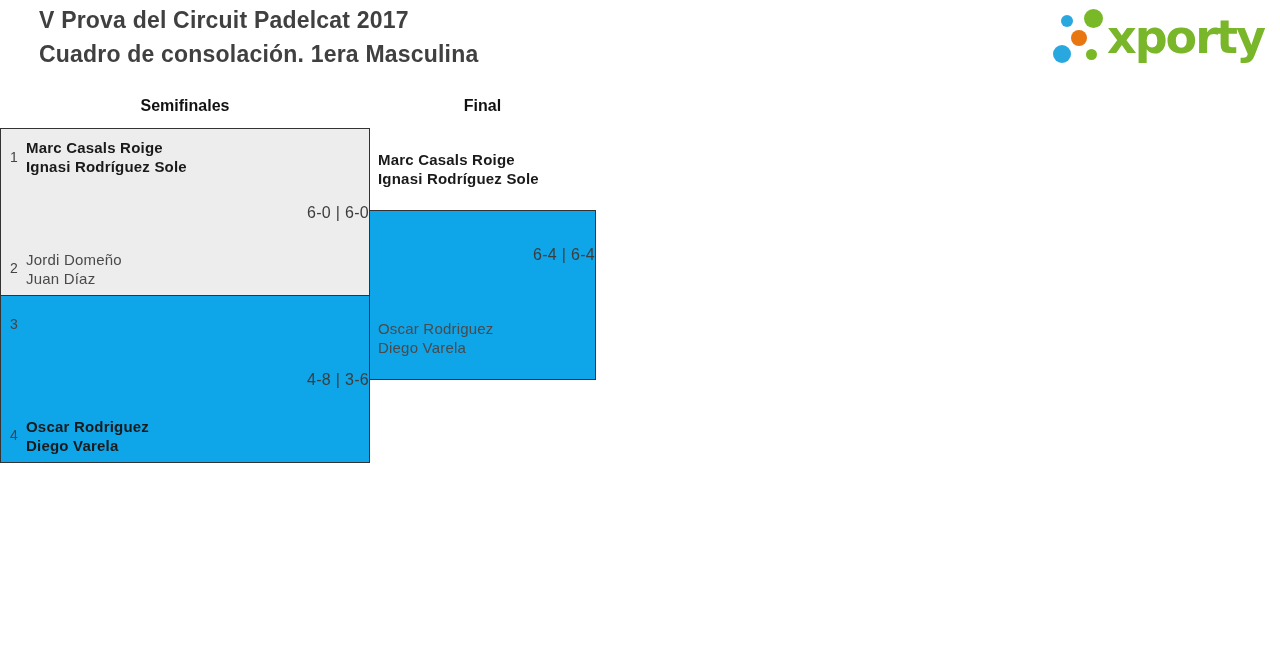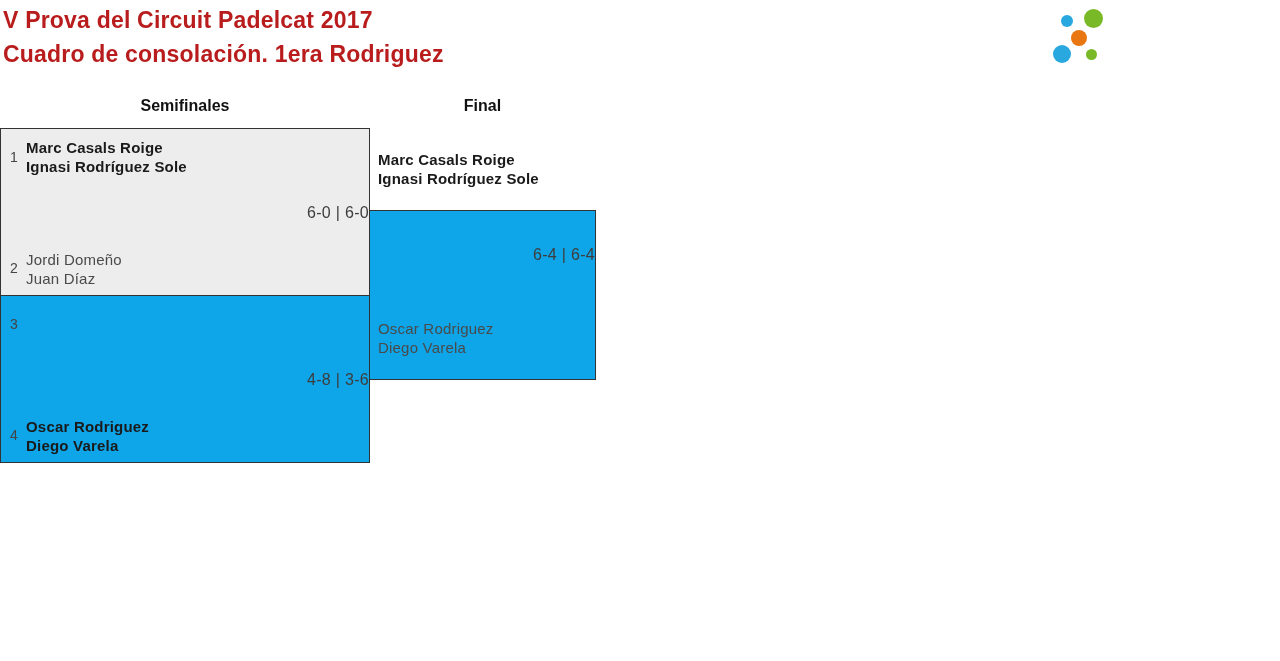--- a/index.html
+++ b/index.html
@@ -10,21 +10,21 @@
     background:#fff;
     font-family:"Liberation Sans", sans-serif;
     color:#1a1a1a;
     overflow:hidden;
   }
 
   
   .title-block { position:absolute; left:3px; top:3px; }
   .title-line {
     font-size:23px; font-weight:bold; line-height:34px;
-    color:#b91c1c; letter-spacing:0.2px;
+    color:#404040; letter-spacing:0.2px;margin-left:36px;
   }
 
   
   .logo { position:absolute; left:1050px; top:5px; width:230px; height:70px; cursor:pointer; }
   .dot { position:absolute; border-radius:50%; }
   .dot-blue-small  { left:11px; top:10px; width:12px; height:12px; background:#29a8e0; }
   .dot-green-large { left:34px; top:4px;  width:19px; height:19px; background:#79b928; }
   .dot-orange     { left:21px; top:25px; width:16px; height:16px; background:#e87611; }
   .dot-green-small{ left:36px; top:44px; width:11px; height:11px; background:#79b928; }
   .dot-blue-large { left:3px;  top:40px; width:18px; height:18px; background:#29a8e0; }
@@ -83,29 +83,30 @@
     font-size:15px; line-height:19px; color:#4a4a4a; letter-spacing:0.2px;
   }
 </style>
 </head>
 <body>
 
 <div class="canvas">
 
   <div class="title-block">
     <div class="title-line">V Prova del Circuit Padelcat 2017</div>
-    <div class="title-line">Cuadro de consolación. 1era Rodriguez</div>
+    <div class="title-line">Cuadro de consolación. 1era Masculina</div>
   </div>
 
   <div class="logo">
     <span class="dot dot-blue-small"></span>
     <span class="dot dot-green-large"></span>
     <span class="dot dot-orange"></span>
     <span class="dot dot-green-small"></span>
     <span class="dot dot-blue-large"></span>
+    <span class="logo-text">xporty</span>
   </div>
 
   <div class="round-header semis">Semifinales</div>
   <div class="round-header final">Final</div>
 
   <div id="sf1" class="match-box grey">
     <div class="seed top">1</div>
     <div class="team top winner">
       <div>Marc Casals Roige</div>
       <div>Ignasi Rodríguez Sole</div>

